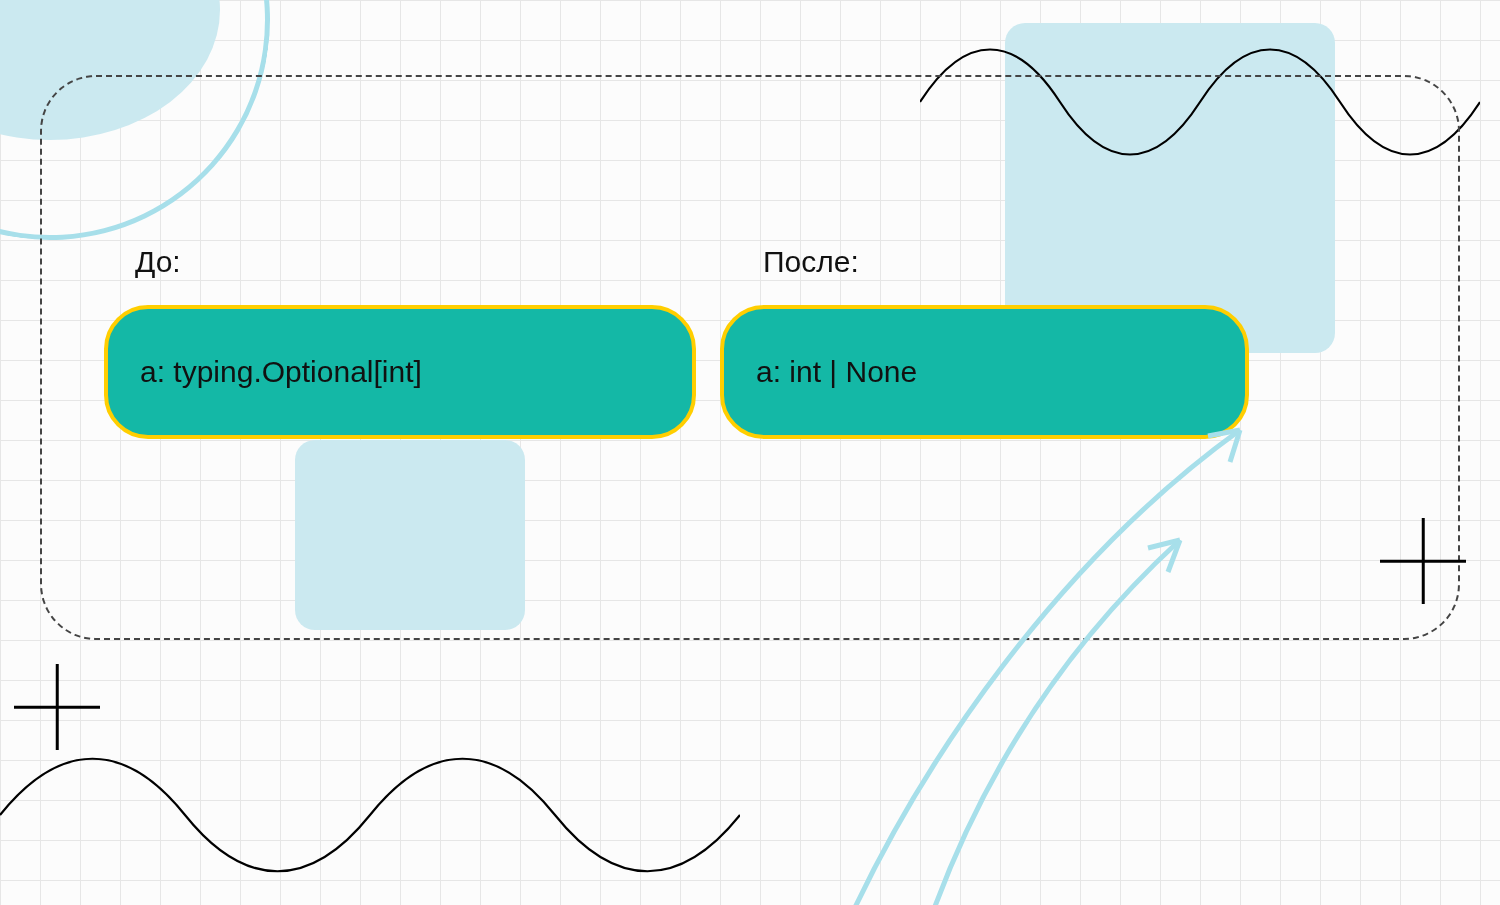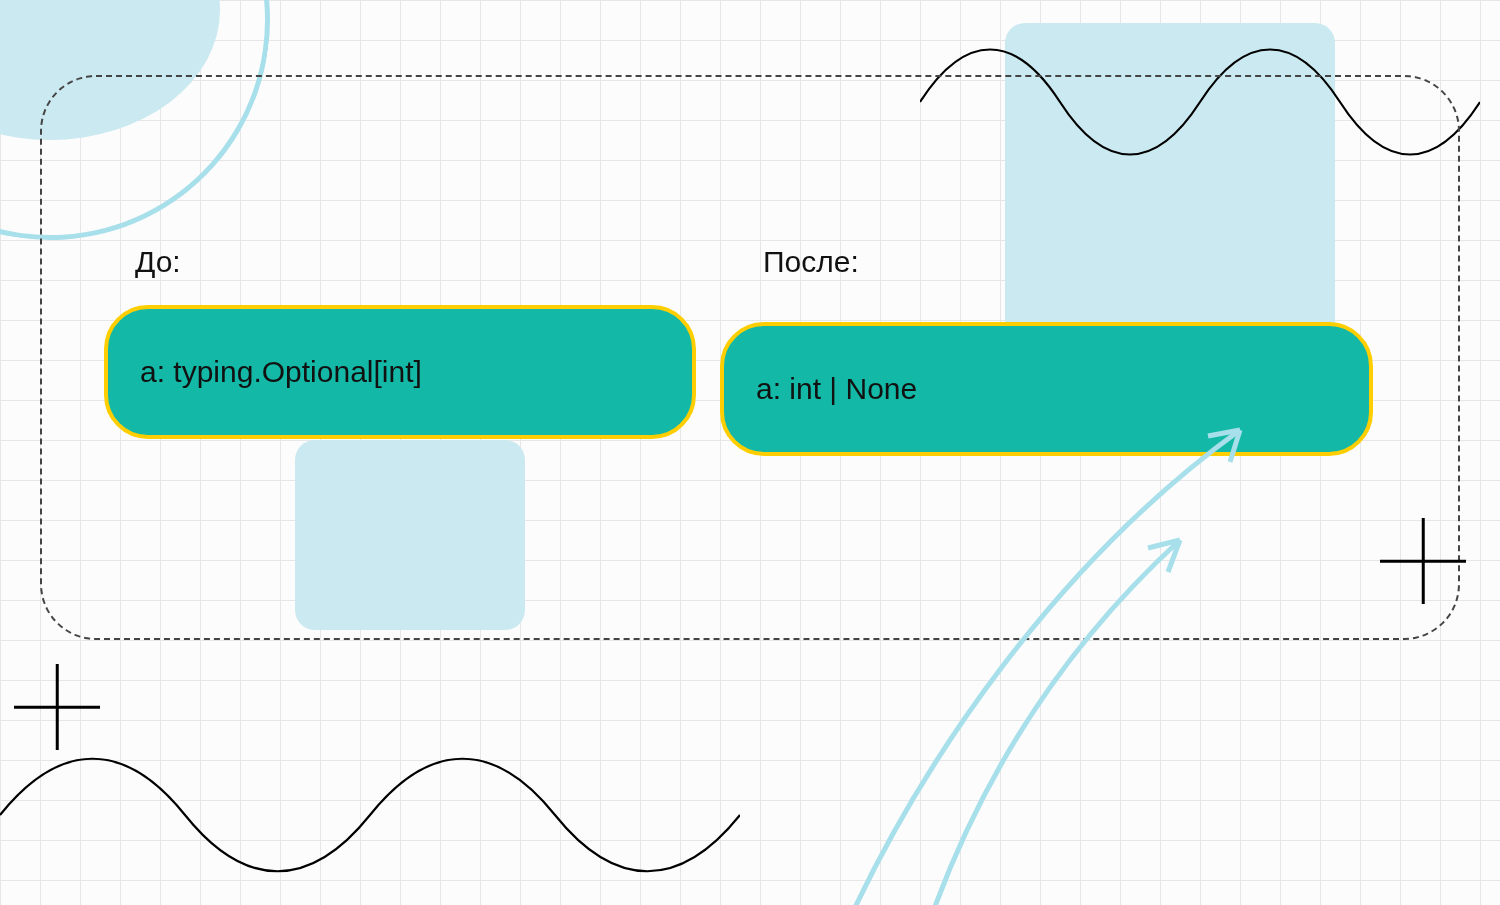--- a/index.html
+++ b/index.html
@@ -70,21 +70,21 @@
     background: #14b8a6;
     border: 4px solid #ffce00;
     border-radius: 44px;
     display: flex;
     align-items: center;
     padding-left: 32px;
     font-size: 30px;
     color: #111;
   }
   .codebox-before { left: 104px;  width: 592px; }
-  .codebox-after  { left: 720px;  width: 653px; margin-top: 17px; }
+  .codebox-after  { left: 720px;  width: 529px; }
   .plus {
     position: absolute;
     width: 86px; height: 86px;
   }
   .plus::before, .plus::after {
     content: ""; position: absolute; background: #000;
   }
   .plus::before { left: 50%; top: 0; width: 2.5px; height: 100%; transform: translateX(-50%); }
   .plus::after  { top: 50%; left: 0; height: 2.5px; width: 100%; transform: translateY(-50%); }
   .plus-bl { top: 664px; left: 14px; }

